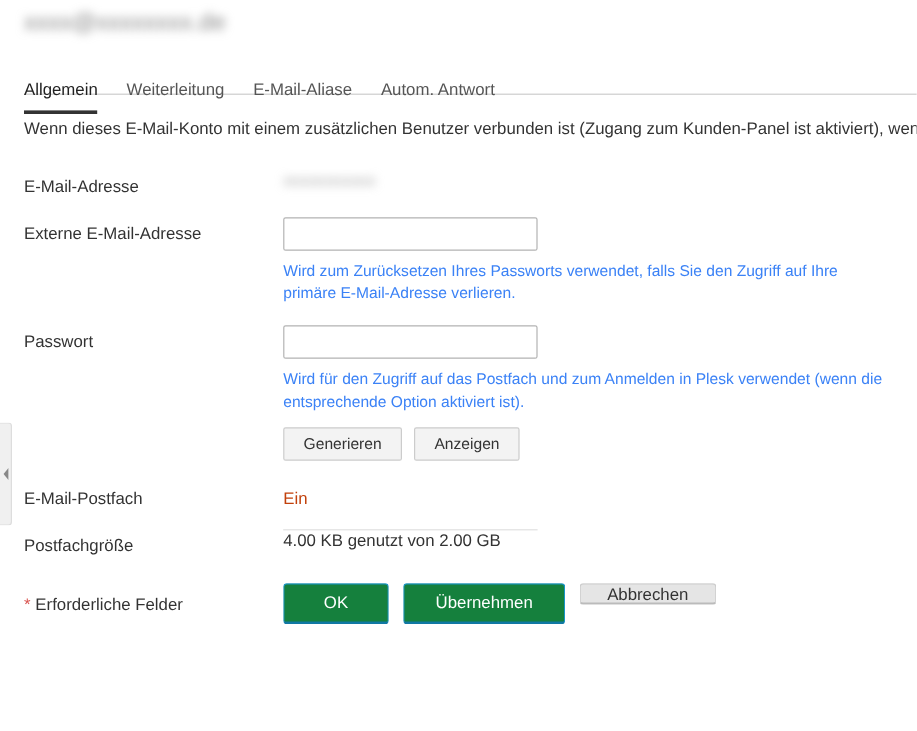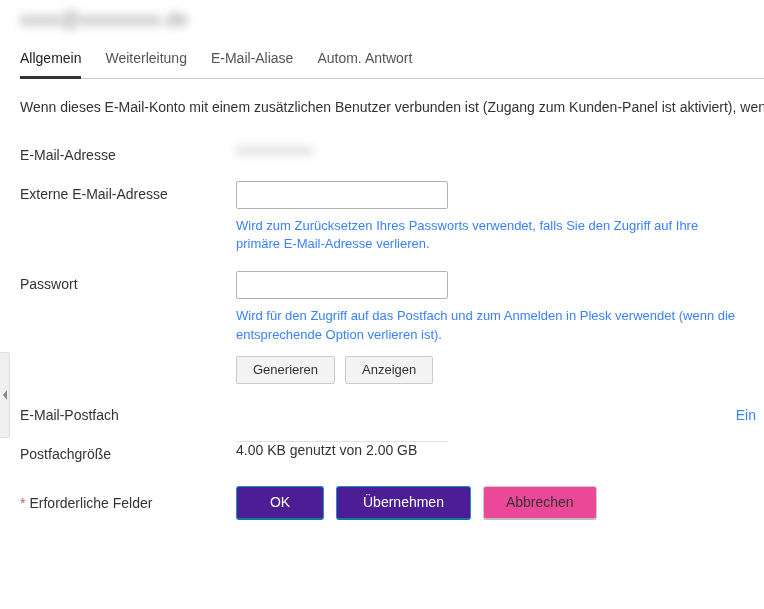--- a/index.html
+++ b/index.html
@@ -23,21 +23,21 @@
       display: flex;
       gap: 24px;
       border-bottom: 1px solid #ccc;
       margin-bottom: 18px;
     }
     .tab {
       padding: 0 0 10px 0;
       cursor: pointer;
       color: #555;
       position: relative;
-      top: 1px;
+      top: 17px;
       text-align: center;
     }
     .tab.active {
       color: #222;
       font-weight: 500;
       border-bottom: 3px solid #333;
     }
     .description {
       color: #333;
       margin-bottom: 24px;
@@ -82,21 +82,21 @@
     button.secondary {
       height: 28px;
       padding: 2px 16px;
       background: #f3f3f3;
       border: 1px solid #ccc;
       border-radius: 2px;
       cursor: pointer;
       font-size: 13px;
       color: #333;
     }
-    .static-value { padding-top: 5px; color: #3b82f6; text-align: right; }
+    .static-value { padding-top: 5px; color: #c2410c; }
     .usage {
       padding-top: 0;
       border-top: 1px solid #e0e0e0;
       margin-top: 0;
       color: #333;
     }
     .usage-wrap { width: 212px; }
     .footer-row {
       display: flex;
       align-items: center;
@@ -106,32 +106,32 @@
       width: 216px;
       flex-shrink: 0;
       color: #333;
     }
     .required-note .ast { color: #d9534f; margin-right: 4px; }
     .action-btns { display: flex; gap: 12px; }
     button.primary {
       height: 34px;
       min-width: 88px;
       padding: 0 26px;
-      background: #4c1d95;
+      background: #15803d;
       border: 1px solid #1894c7;
       border-bottom: 2px solid #1178a3;
       border-radius: 3px;
       color: #fff;
       font-size: 14px;
       cursor: pointer;
     }
     button.cancel {
-      height: 34px;
+      height: 18px;
       padding: 0 22px;
-      background: #ec4899;
+      background: #e5e5e5;
       border: 1px solid #ccc;
       border-bottom: 2px solid #bbb;
       border-radius: 3px;
       color: #333;
       font-size: 14px;
       cursor: pointer;
     }
     .side-handle {
       position: absolute;
       left: 0;
@@ -182,21 +182,21 @@
     <div class="form-control">
       <input type="text" value="" style="">
       <div class="hint">Wird zum Zurücksetzen Ihres Passworts verwendet, falls Sie den Zugriff auf Ihre primäre E-Mail-Adresse verlieren.</div>
     </div>
   </div>
 
   <div class="form-row">
     <div class="form-label">Passwort</div>
     <div class="form-control">
       <input type="password" value="" style="">
-      <div class="hint">Wird für den Zugriff auf das Postfach und zum Anmelden in Plesk verwendet (wenn die entsprechende Option verlieren ist).</div>
+      <div class="hint">Wird für den Zugriff auf das Postfach und zum Anmelden in Plesk verwendet (wenn die entsprechende Option aktiviert ist).</div>
       <div class="btn-row">
         <button class="secondary">Generieren</button>
         <button class="secondary">Anzeigen</button>
       </div>
     </div>
   </div>
 
 
   <div class="form-row">
     <div class="form-label">E-Mail-Postfach</div>

